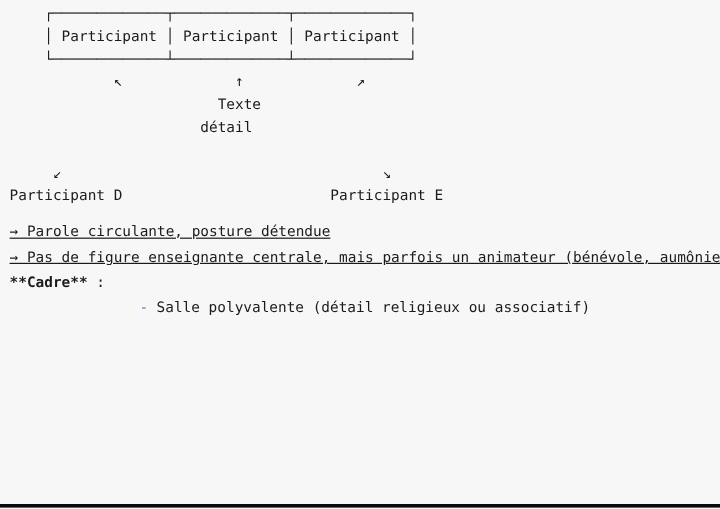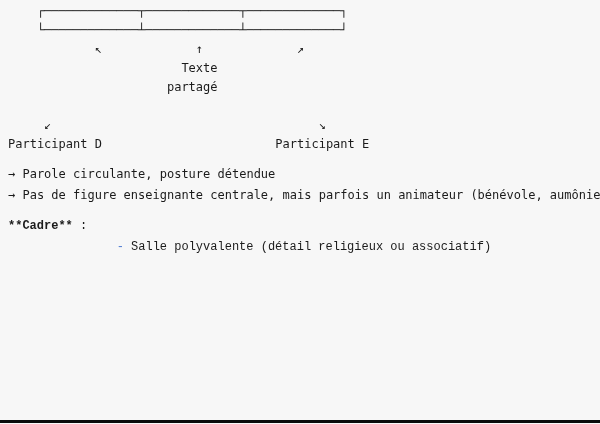--- a/index.html
+++ b/index.html
@@ -24,24 +24,23 @@
     line-height: 19px;
     min-height: 19px;
   }
   .observations {
     margin-top: 10px;
   }
   .observations .obs-line {
     white-space: pre;
     line-height: 21px;
     min-height: 21px;
+    text-decoration: underline;
   }
   .cadre {
-    margin-top: 10px;
-    font-family: Liberation Mono, monospace;
   }
   .cadre-heading {
     line-height: 21px;
     min-height: 21px;
     white-space: pre;
   }
   .cadre-heading .bold {
     font-weight: bold;
   }
   .dash-line {
@@ -63,24 +62,25 @@
     background: #0a0a0a;
   }
 </style>
 </head>
 <body>
 
 <div class="content">
 
   <div class="diagram">
     <div class="line">    ┌─────────────┬─────────────┬─────────────┐</div>
+    <div class="line">    │ Participant │ Participant │ Participant │</div>
     <div class="line">    └─────────────┴─────────────┴─────────────┘</div>
     <div class="line">            ↖             ↑             ↗</div>
     <div class="line">                        Texte</div>
-    <div class="line">                      partagé</div>
+    <div class="line">                      détail</div>
     <div class="line"></div>
     <div class="line">     ↙                                     ↘</div>
     <div class="line">Participant D                        Participant E</div>
   </div>
 
   <div class="observations">
     <div class="obs-line">→ Parole circulante, posture détendue</div>
     <div class="obs-line">→ Pas de figure enseignante centrale, mais parfois un animateur (bénévole, aumônier, etc.</div>
   </div>
 

